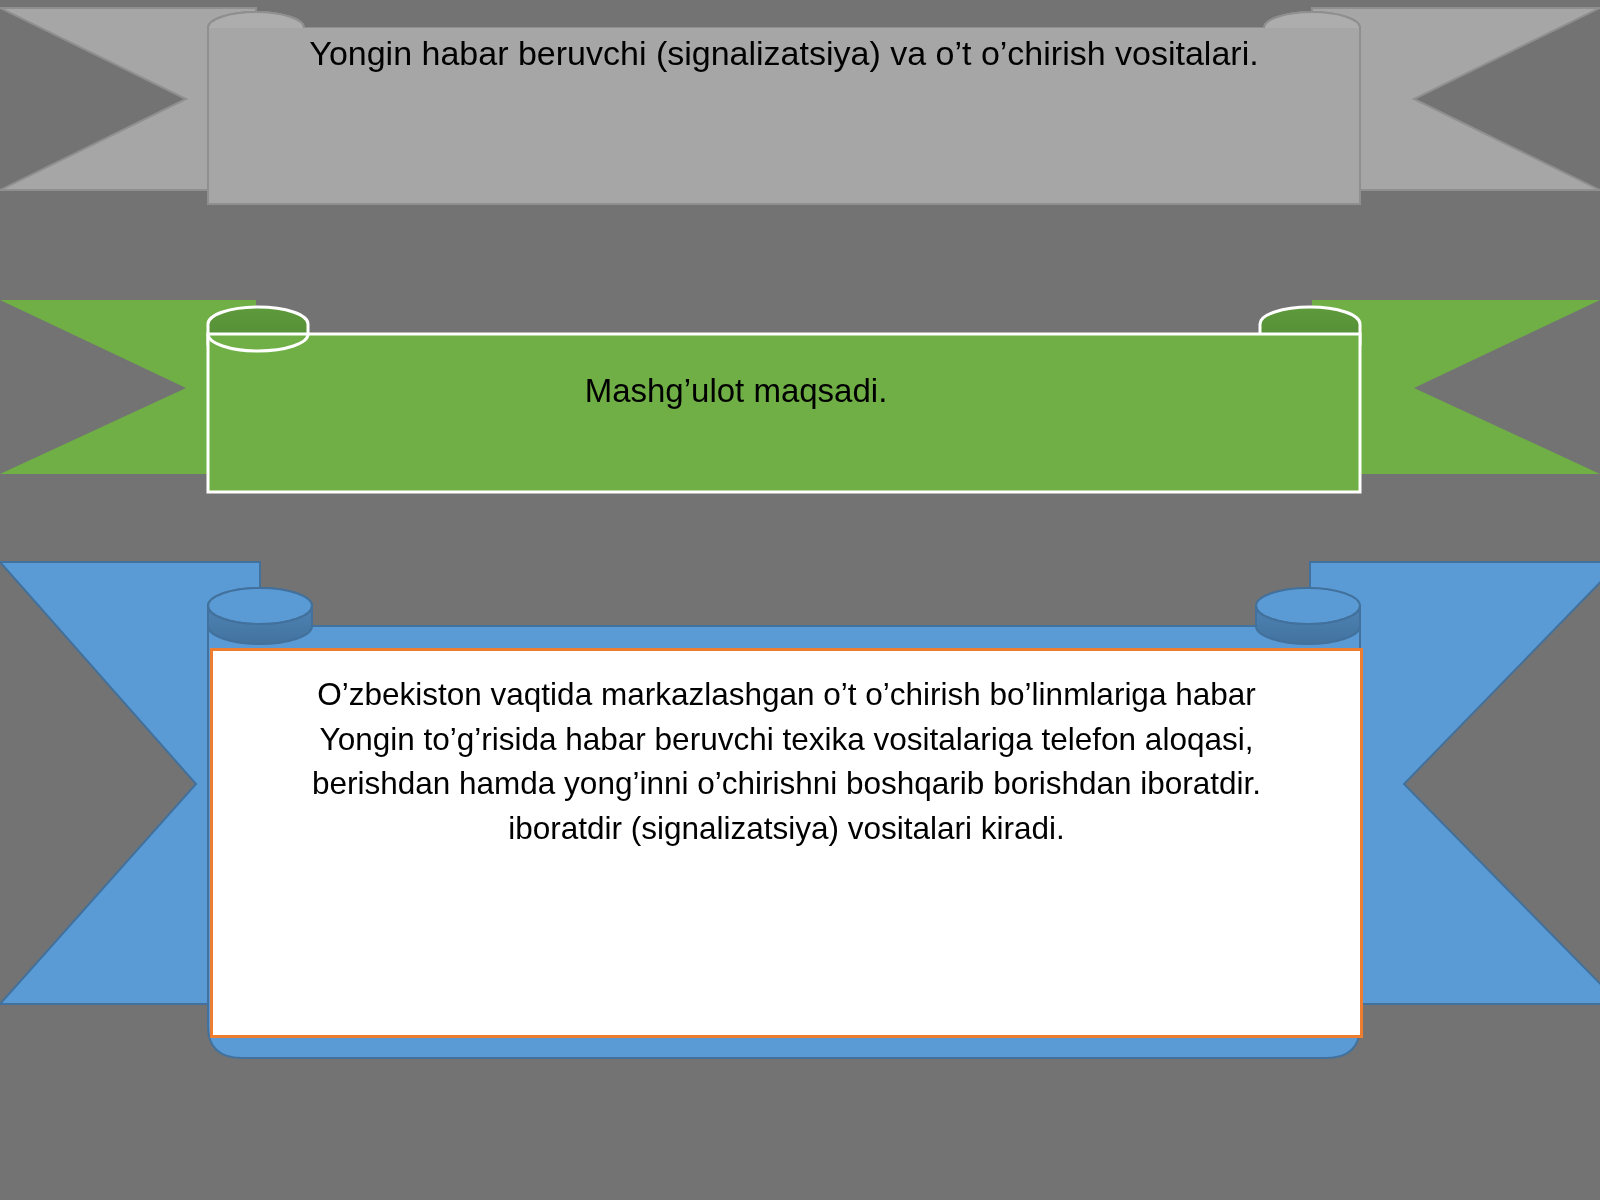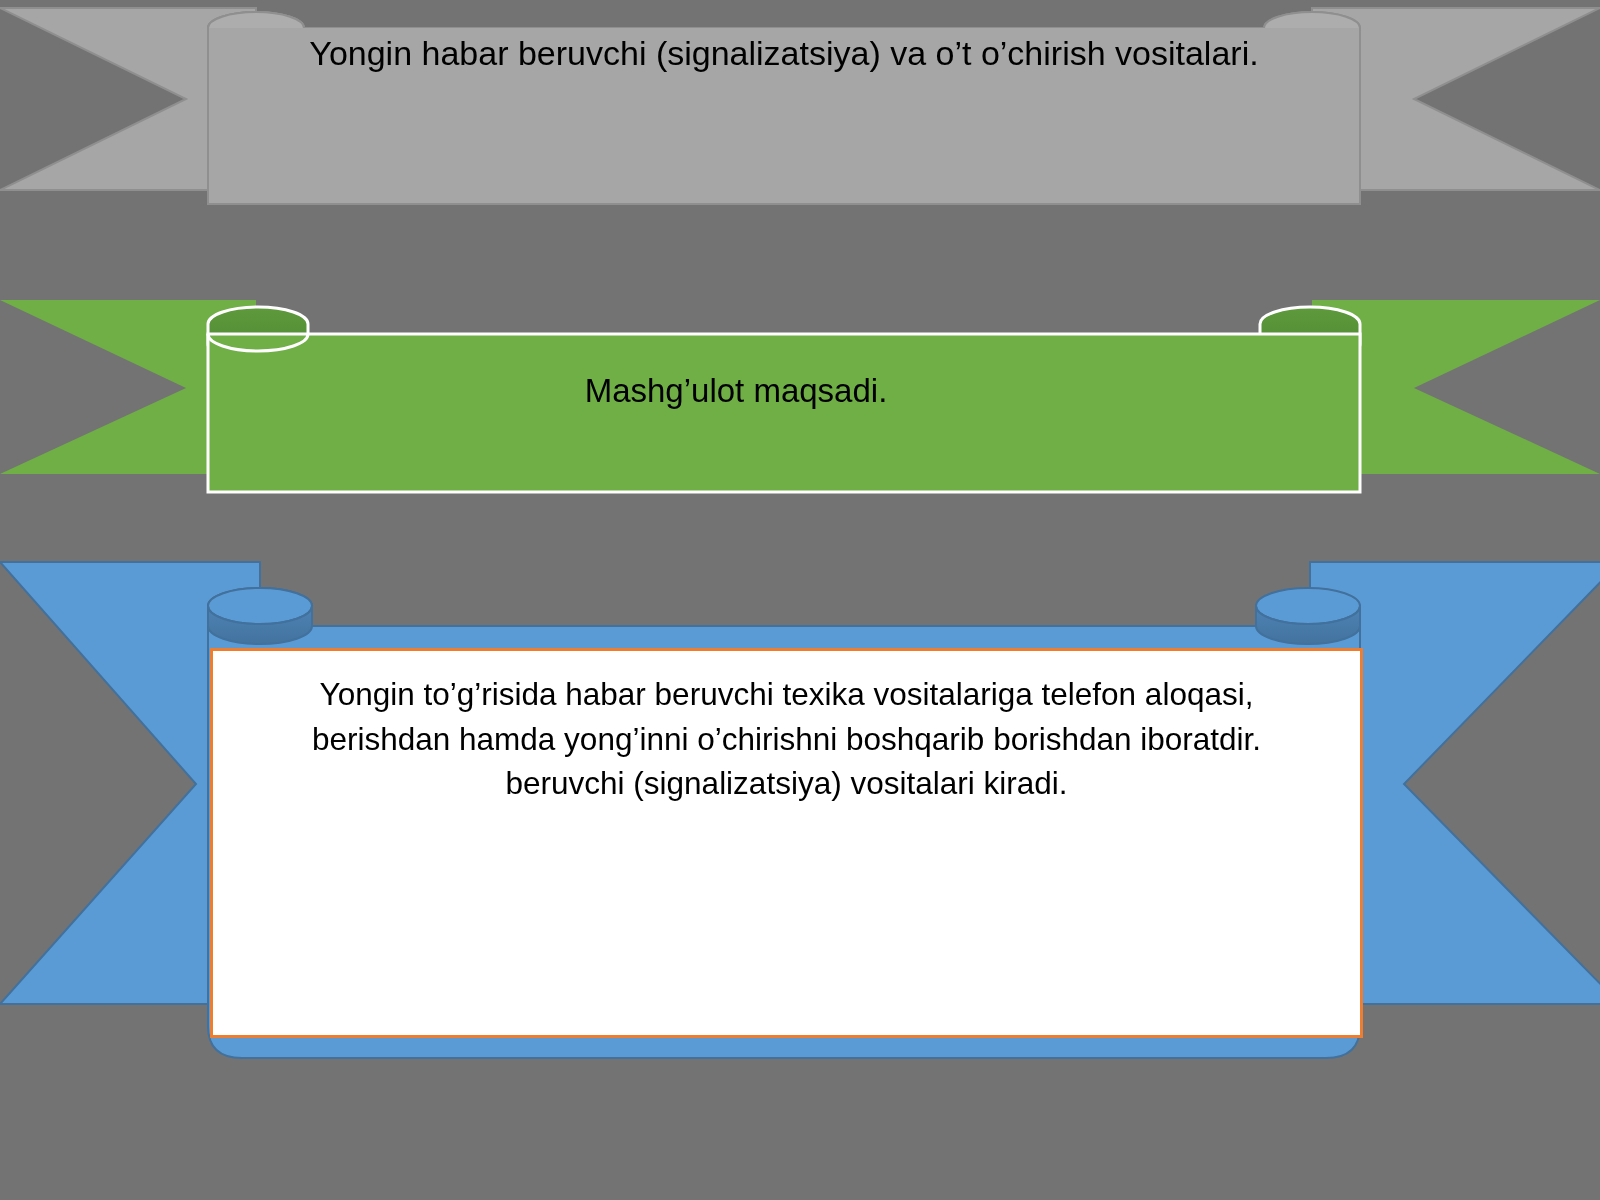--- a/index.html
+++ b/index.html
@@ -156,19 +156,20 @@
       <path d="M 208,50 A 52,18 0 0 1 312,50 A 52,18 0 0 1 208,50 Z" fill="#5B9BD5" stroke="#41719C" stroke-width="2"></path>
       <path d="M 208,50 L 208,70 A 52,18 0 0 0 312,70 L 312,50 A 52,18 0 0 1 208,50 Z" fill="url(#blueFoldGrad)" stroke="#41719C" stroke-width="2"></path>
 
       <path d="M 1256,50 A 52,18 0 0 1 1360,50 A 52,18 0 0 1 1256,50 Z" fill="#5B9BD5" stroke="#41719C" stroke-width="2"></path>
       <path d="M 1256,50 L 1256,70 A 52,18 0 0 0 1360,70 L 1360,50 A 52,18 0 0 1 1256,50 Z" fill="url(#blueFoldGrad)" stroke="#41719C" stroke-width="2"></path>
     </svg>
   </div>
 
   <div id="blue-textbox">
     <div id="blue-textbox-body">
+      <span class="para-line">O’zbekiston vaqtida markazlashgan o’t o’chirish bo’linmlariga habar</span>
       <span class="para-line">Yongin to’g’risida habar beruvchi texika vositalariga telefon aloqasi,</span>
       <span class="para-line">berishdan hamda yong’inni o’chirishni boshqarib borishdan iboratdir.</span>
-      <span class="para-line">beruvchi (signalizatsiya) vositalari kiradi.</span>
+      <span class="para-line">iboratdir (signalizatsiya) vositalari kiradi.</span>
     </div>
   </div>
 
 </div>
 
 </body></html>

